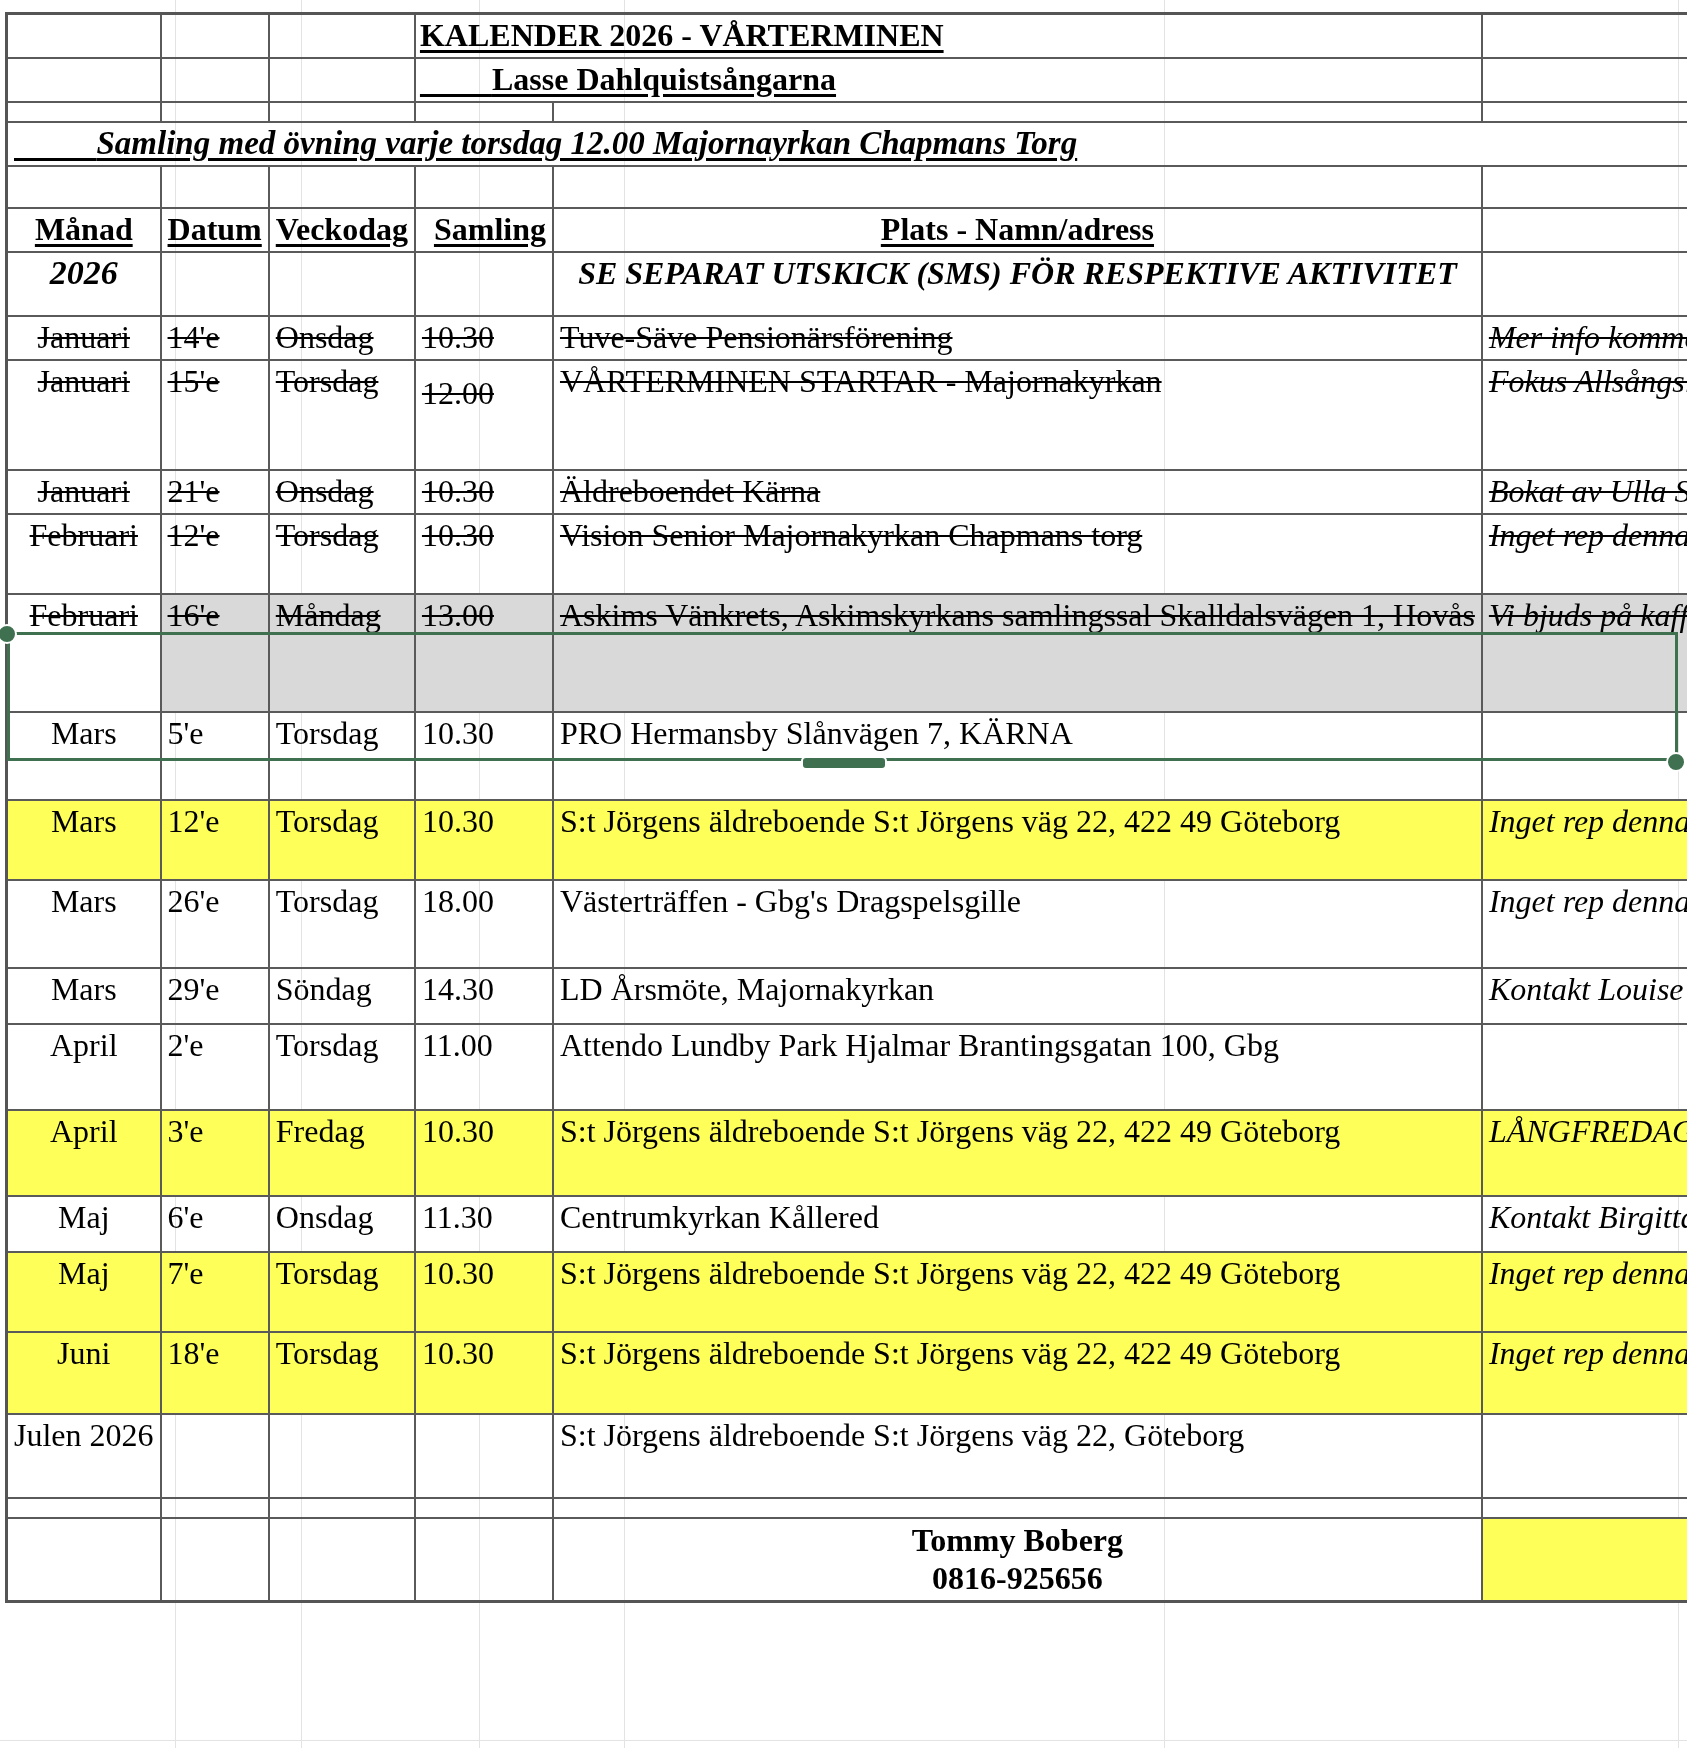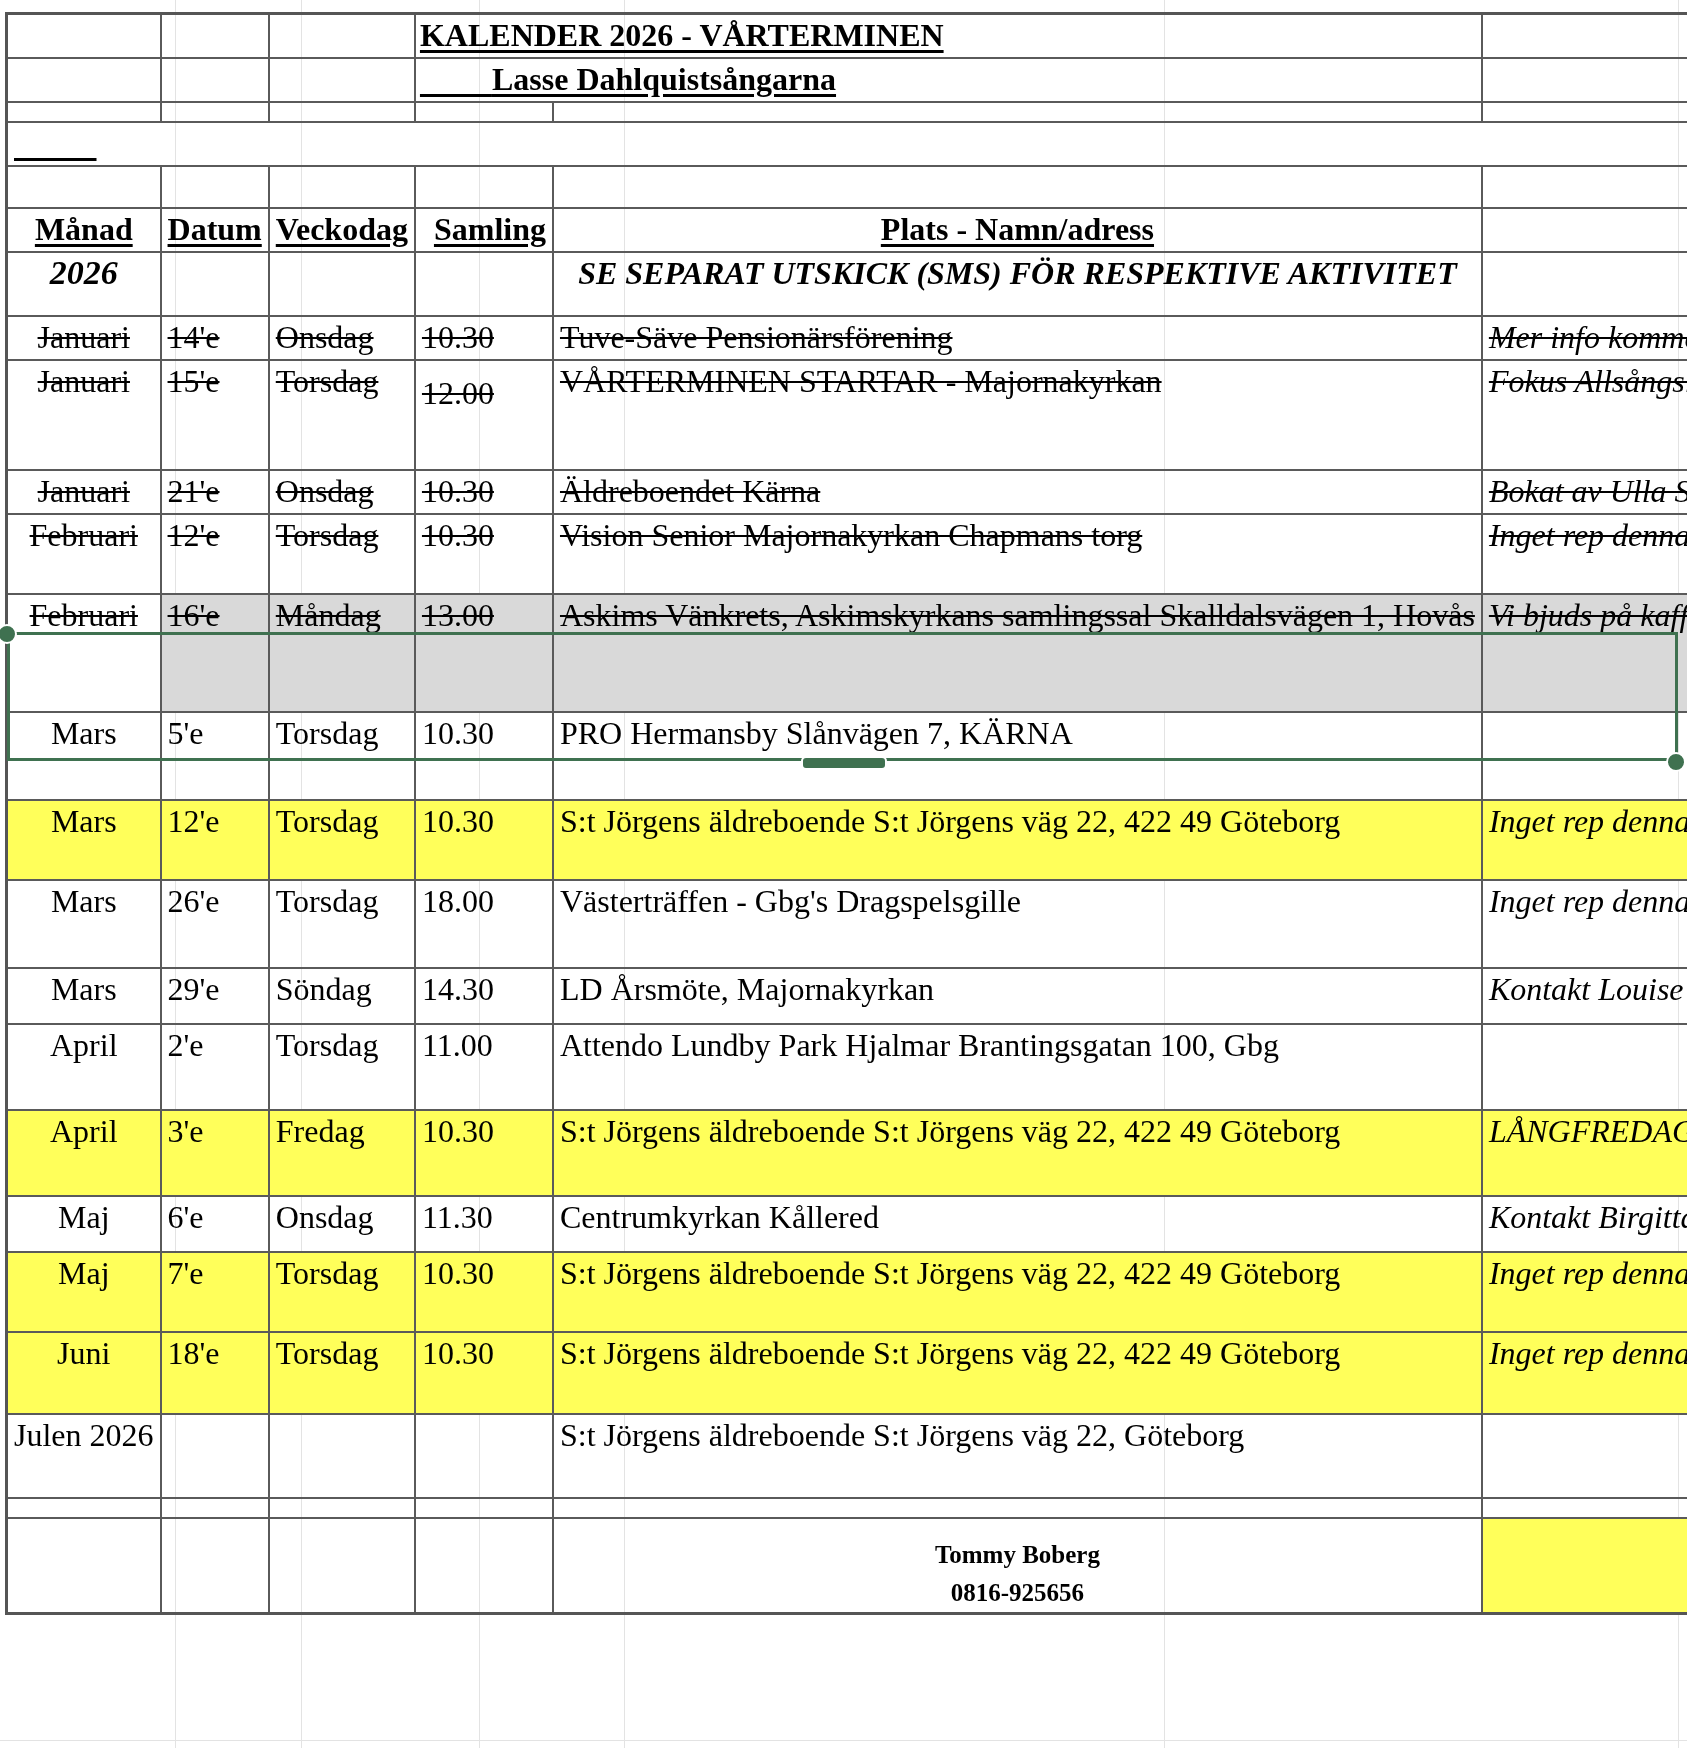--- a/index.html
+++ b/index.html
@@ -78,21 +78,21 @@
     </tr>
     <tr style="height:20px">
       <td></td>
         <td></td>
         <td></td>
         <td></td>
         <td></td>
         <td></td>
     </tr>
     <tr style="height:44px">
-      <td colspan="6" class="l bold ital" style="font-size:33px;padding-left:6px"><span class="ul" style="white-space:pre">          </span></td>
+      <td colspan="6" class="l bold ital" style="font-size:33px;padding-left:6px"><span class="ul" style="white-space:pre">          </span><span class="ul">Samling med övning varje torsdag 12.00  Majornayrkan Chapmans Torg</span></td>
     </tr>
     <tr style="height:42px">
       <td></td>
         <td></td>
         <td></td>
         <td></td>
         <td></td>
         <td></td>
     </tr>
     <tr style="height:44px">
@@ -248,21 +248,21 @@
         <td></td>
         <td></td>
         <td></td>
         <td></td>
     </tr>
     <tr style="height:84px">
       <td></td>
         <td></td>
         <td></td>
         <td></td>
-      <td class="c bold wrap" style="font-size:25px;line-height:38px;padding-top:17px">
+      <td class="c bold wrap" style="font-size:32px;line-height:38px;padding-top:2px">
         <div>Tommy Boberg</div>
         <div>0816-925656</div>
       </td>
       <td class="c bold ital" style="background:#ffff5a;font-size:33px;padding-top:2px"></td>
     </tr>
   </tbody>
 </table>
 
 <div class="sel"></div>
 <div class="handle-dot" style="left:-3px;top:624px"></div>

